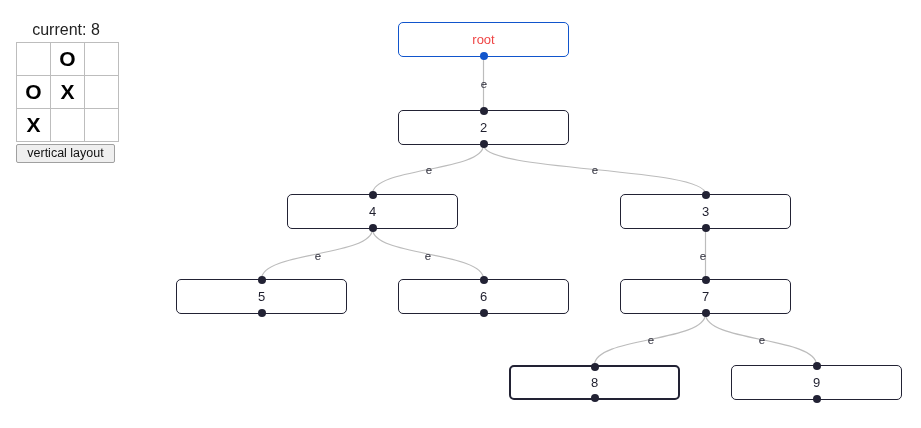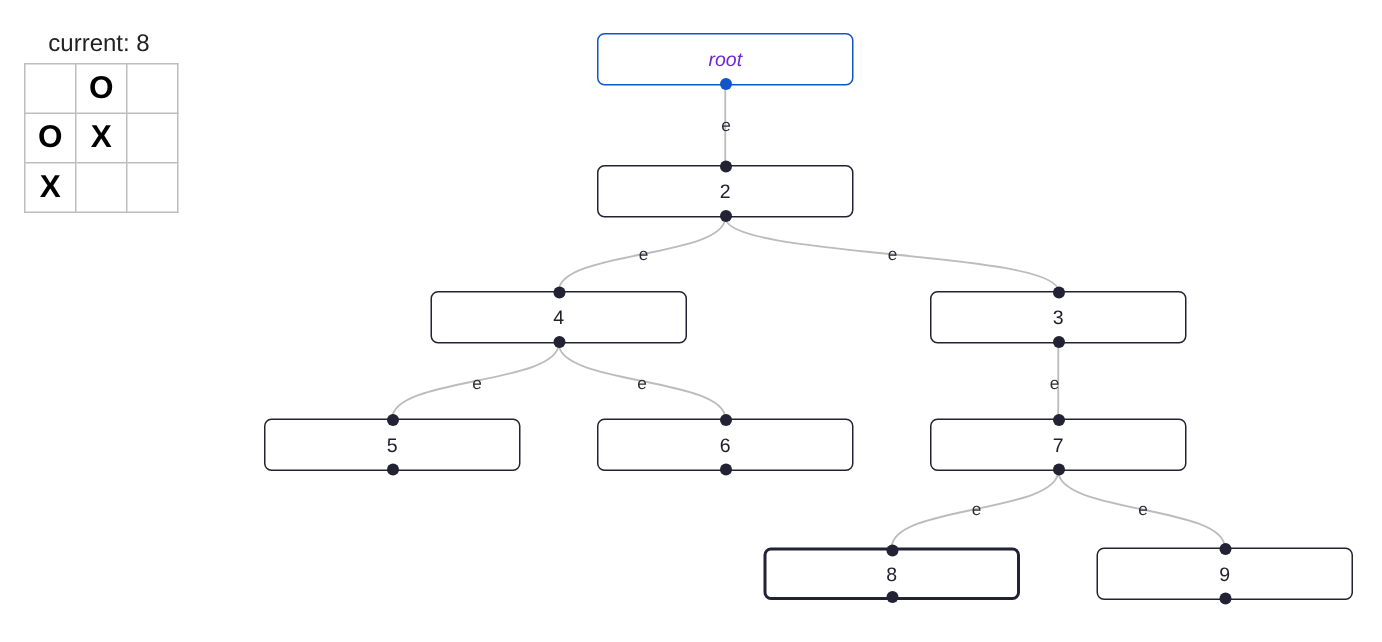--- a/index.html
+++ b/index.html
@@ -84,22 +84,21 @@
     border-radius: 5px;
     display: flex;
     align-items: center;
     justify-content: center;
     font-size: 13px;
     color: #1f1f2e;
     font-family: "Liberation Sans", sans-serif;
   }
   .graph-node.accent {
     border: 1.6px solid #1155cc;
-    color: #6d28d9;
-    font-style: italic;
+    color: #ef4444;
   }
   .graph-node.current {
     border-width: 2px;
     border-color: #222234;
   }
   .port {
     position: absolute;
     width: 8px;
     height: 8px;
     border-radius: 50%;
@@ -139,20 +138,21 @@
           <td>X</td>
           <td></td>
         </tr>
         <tr>
           <td>X</td>
           <td></td>
           <td></td>
         </tr>
       </tbody>
   </table>
+  <button id="layout-button">vertical layout</button>
 </div>
 
 <svg id="graph-canvas" viewBox="0 0 921 428">
   <g id="edge-paths">
       <path d="M 483.5 57 C 483.5 86.15, 483.5 80.85, 483.5 110" fill="none" stroke="#bcbcbc" stroke-width="1.2"></path>
       <path d="M 483.5 145 C 483.5 171.95, 372.5 167.05, 372.5 194" fill="none" stroke="#bcbcbc" stroke-width="1.2"></path>
       <path d="M 483.5 145 C 483.5 171.95, 705.5 167.05, 705.5 194" fill="none" stroke="#bcbcbc" stroke-width="1.2"></path>
       <path d="M 372.5 229 C 372.5 256.5, 261.5 251.5, 261.5 279" fill="none" stroke="#bcbcbc" stroke-width="1.2"></path>
       <path d="M 372.5 229 C 372.5 256.5, 483.5 251.5, 483.5 279" fill="none" stroke="#bcbcbc" stroke-width="1.2"></path>
       <path d="M 705.5 229 C 705.5 256.5, 705.5 251.5, 705.5 279" fill="none" stroke="#bcbcbc" stroke-width="1.2"></path>

